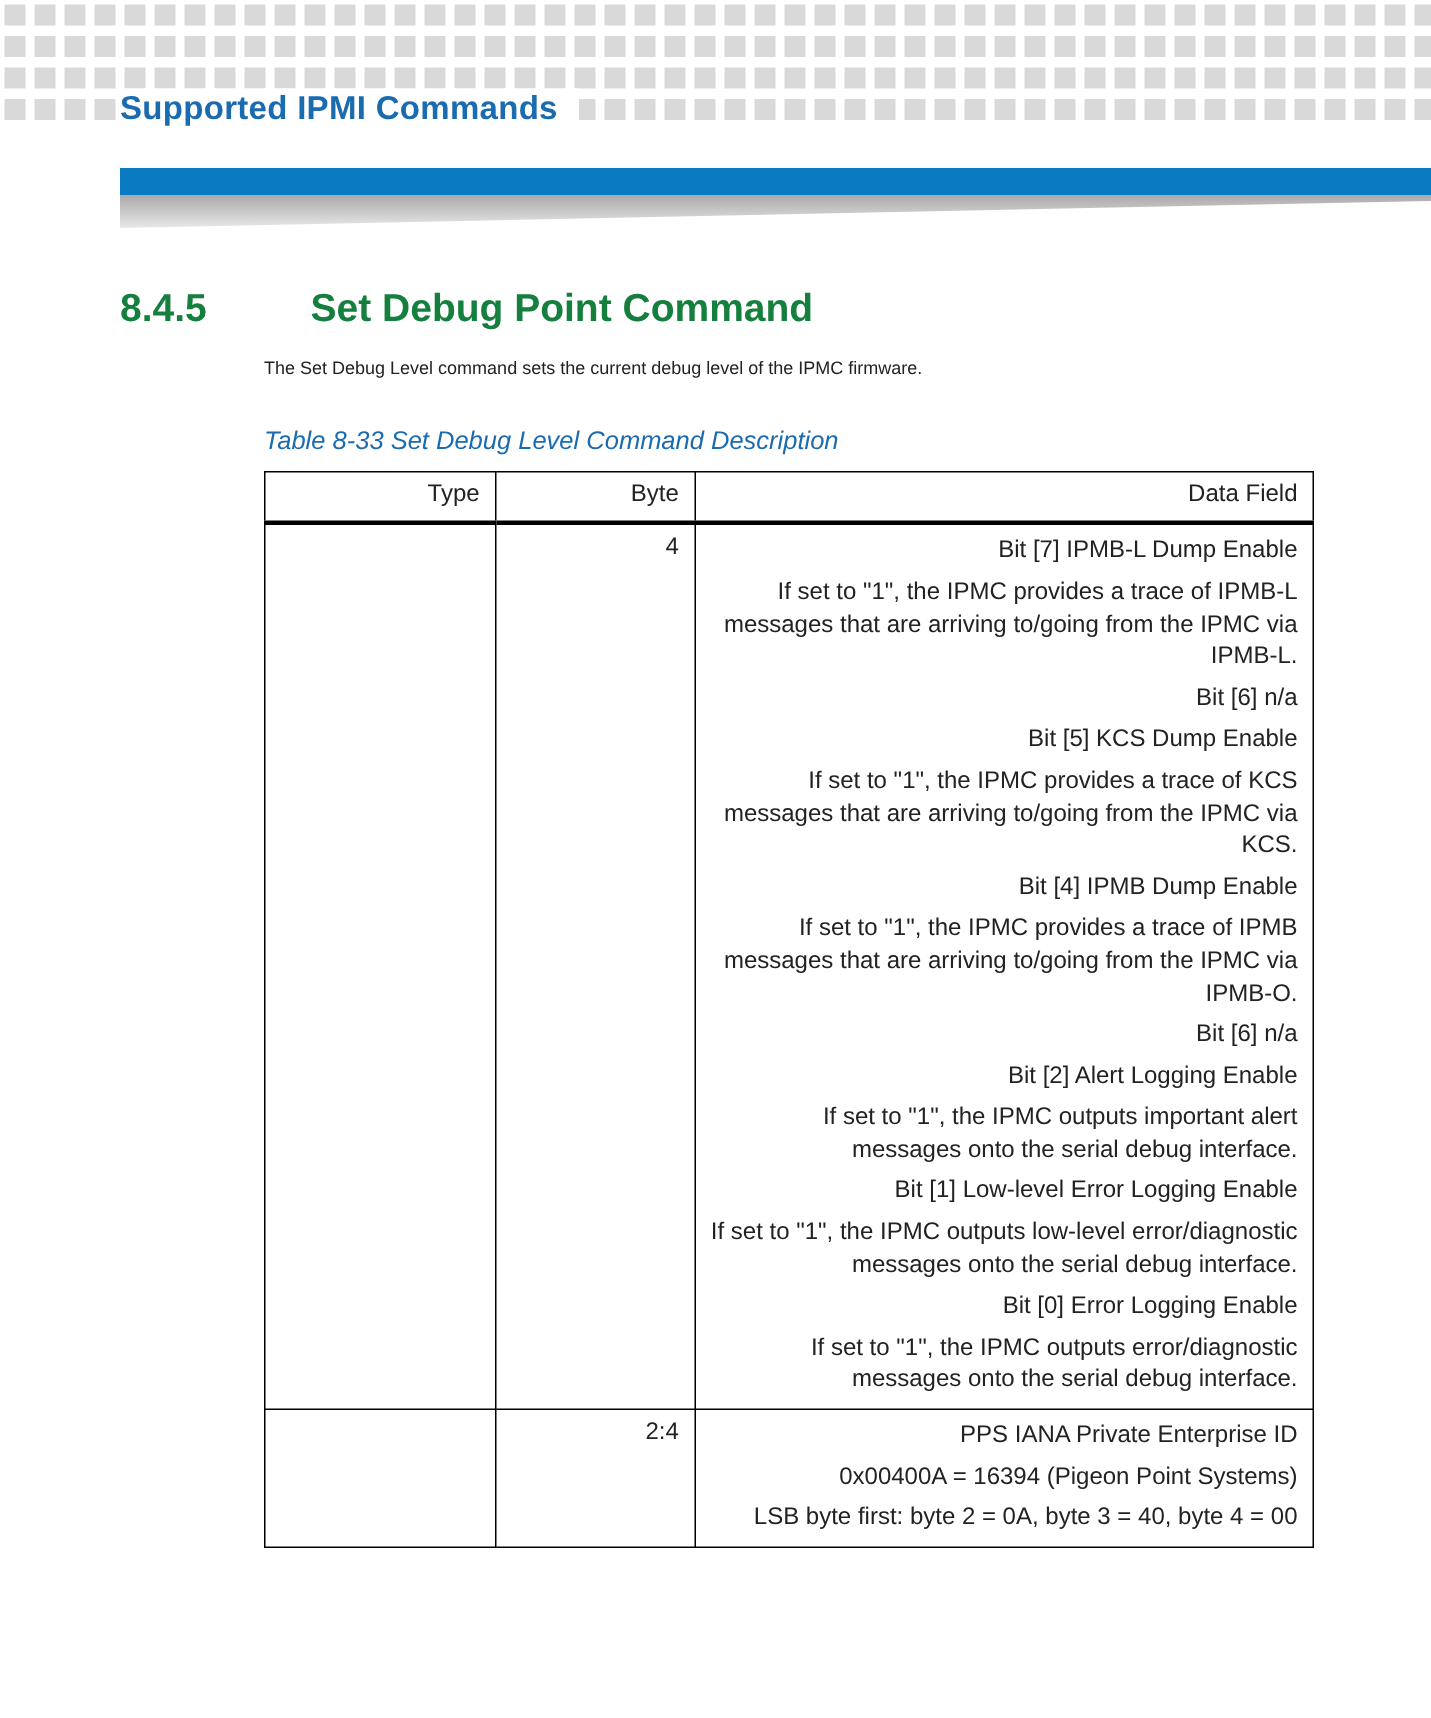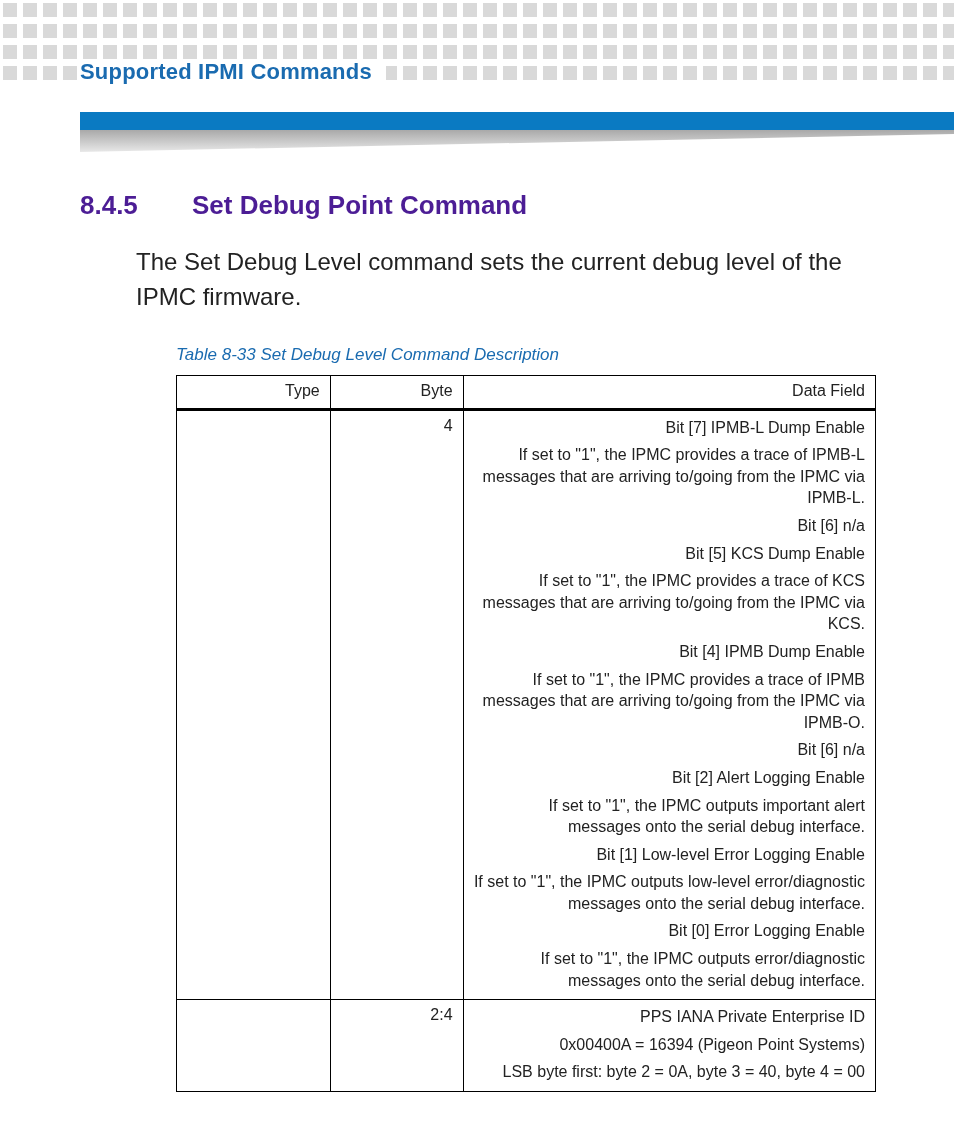--- a/index.html
+++ b/index.html
@@ -59,30 +59,30 @@
     height: 22px;
     background: linear-gradient(180deg, #a9a9a9 0%, #e8e8e8 100%);
     clip-path: polygon(0 0, 100% 0, 100% 18%, 0 100%);
   }
   .content {
     position: relative;
     padding: 190px 78px 0 80px;
   }
   .sec-heading {
     display: flex;
-    gap: 38px;
-    color: #4c1d95;
+    gap: 53px;
+    color: #15803d;
     font-weight: 700;
     font-size: 26px;
     margin-bottom: 16px;
   }
   .sec-num { min-width: 74px; }
   .body-text {
-    margin-left: 56px;
-    font-size: 24px;
+    margin-left: 96px;
+    font-size: 12px;
     line-height: 1.45;
     color: #222;
   }
   .table-caption {
     margin: 30px 0 10px 96px;
     color: #1a6bb0;
     font-style: italic;
     font-size: 17px;
   }
   table.data {

